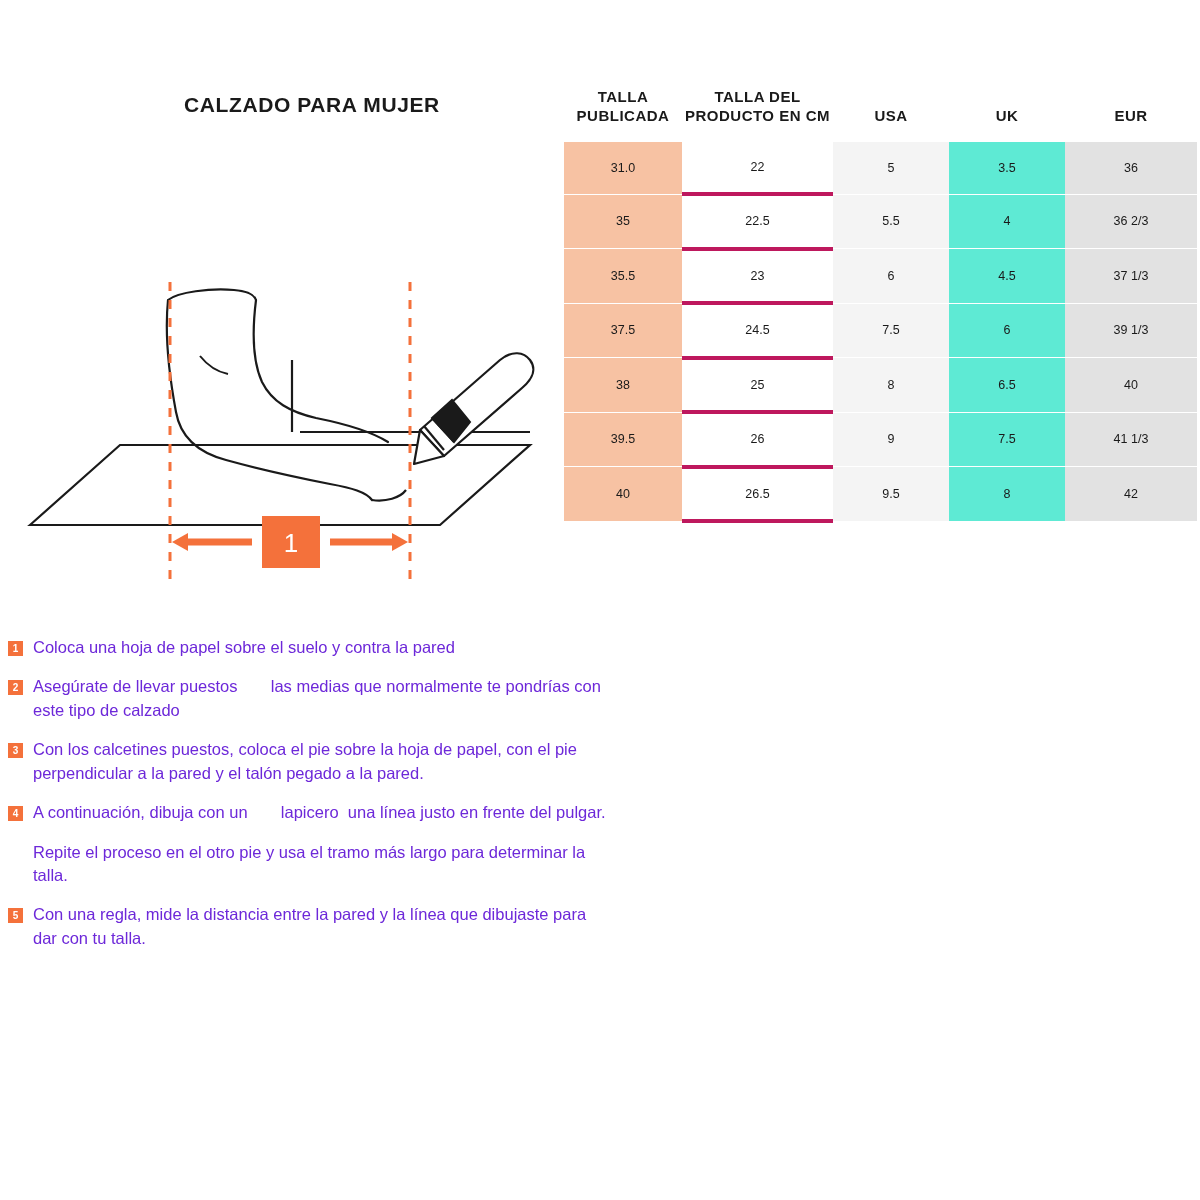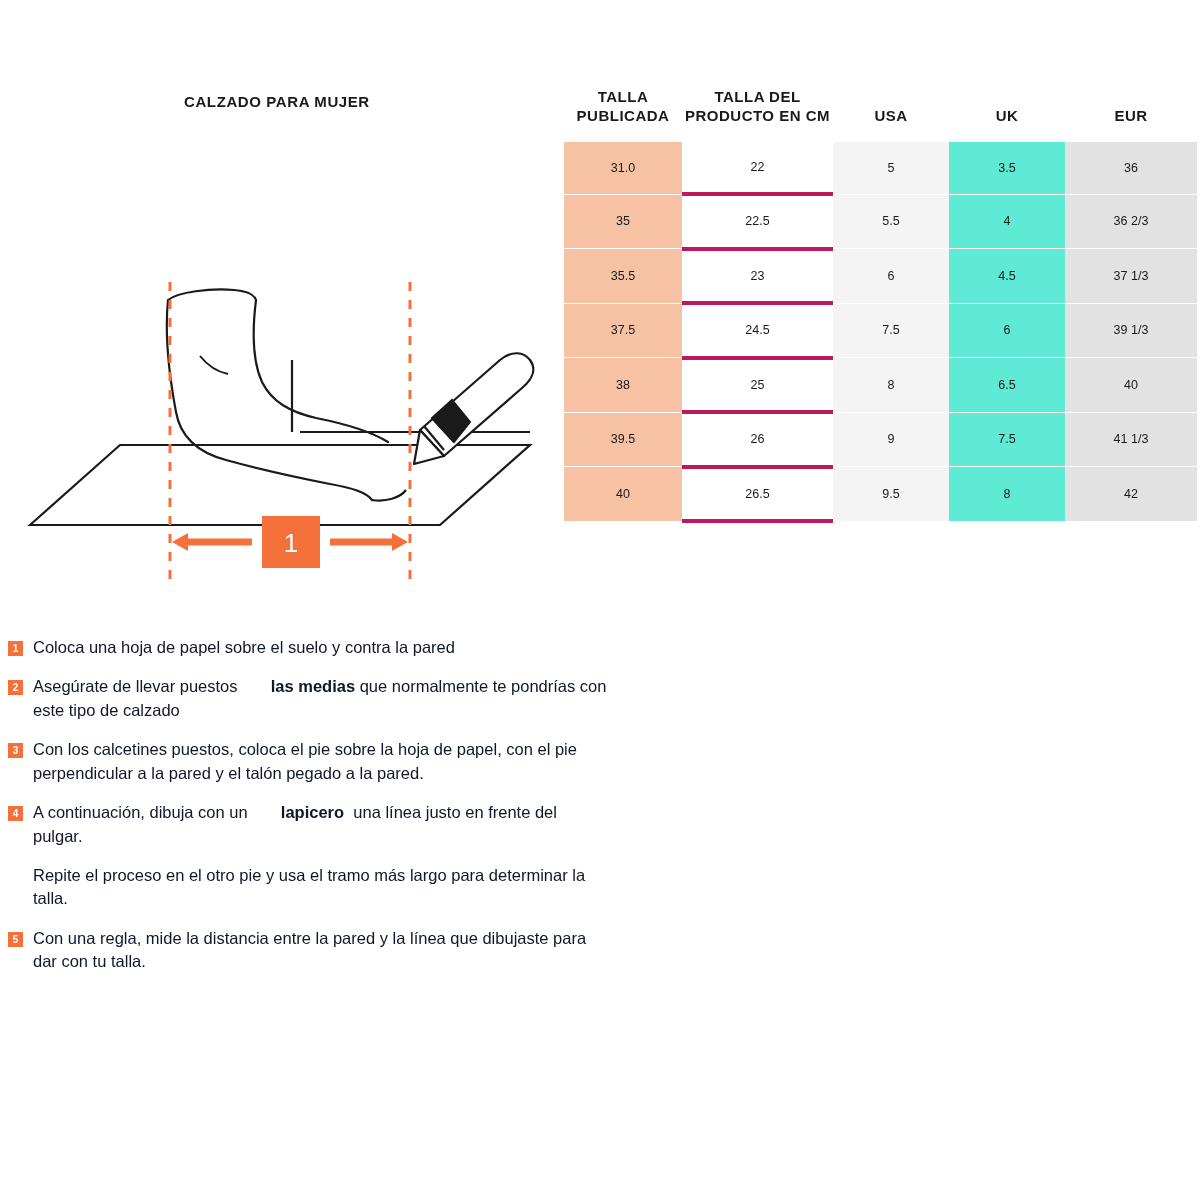--- a/index.html
+++ b/index.html
@@ -21,21 +21,21 @@
     position: absolute;
     left: 0;
     top: 60px;
     width: 560px;
     height: 560px;
   }
   #diagram-title {
     position: absolute;
     left: 184px;
     top: 33px;
-    font-size: 15px;
+    font-size: 21px;
     font-weight: bold;
     letter-spacing: 0.6px;
     color: #1a1a1a;
     white-space: nowrap;
   }
   #foot-illustration {
     position: absolute;
     left: 0;
     top: 0;
     width: 560px;
@@ -107,23 +107,23 @@
     text-align: center;
     margin-top: 5px;
     margin-right: 10px;
   }
   .step-num.blank {
     background: transparent;
   }
   .step-text {
     font-size: 16.5px;
     line-height: 1.42;
-    color: #0f172a;
-  }
-  .step-text b { font-weight: bold; padding-left: 24px; }
+    color: #6d28d9;
+  }
+  .step-text b { font-weight: normal; padding-left: 24px; }
 </style>
 </head>
 <body>
 
 <div id="diagram-panel">
   <div id="diagram-title">CALZADO PARA MUJER</div>
 
   <svg id="foot-illustration" viewBox="0 0 560 560">
 
     <path d="M30 465 L120 385 L530 385 L440 465 Z" fill="none" stroke="#1a1a1a" stroke-width="2.2"></path>

